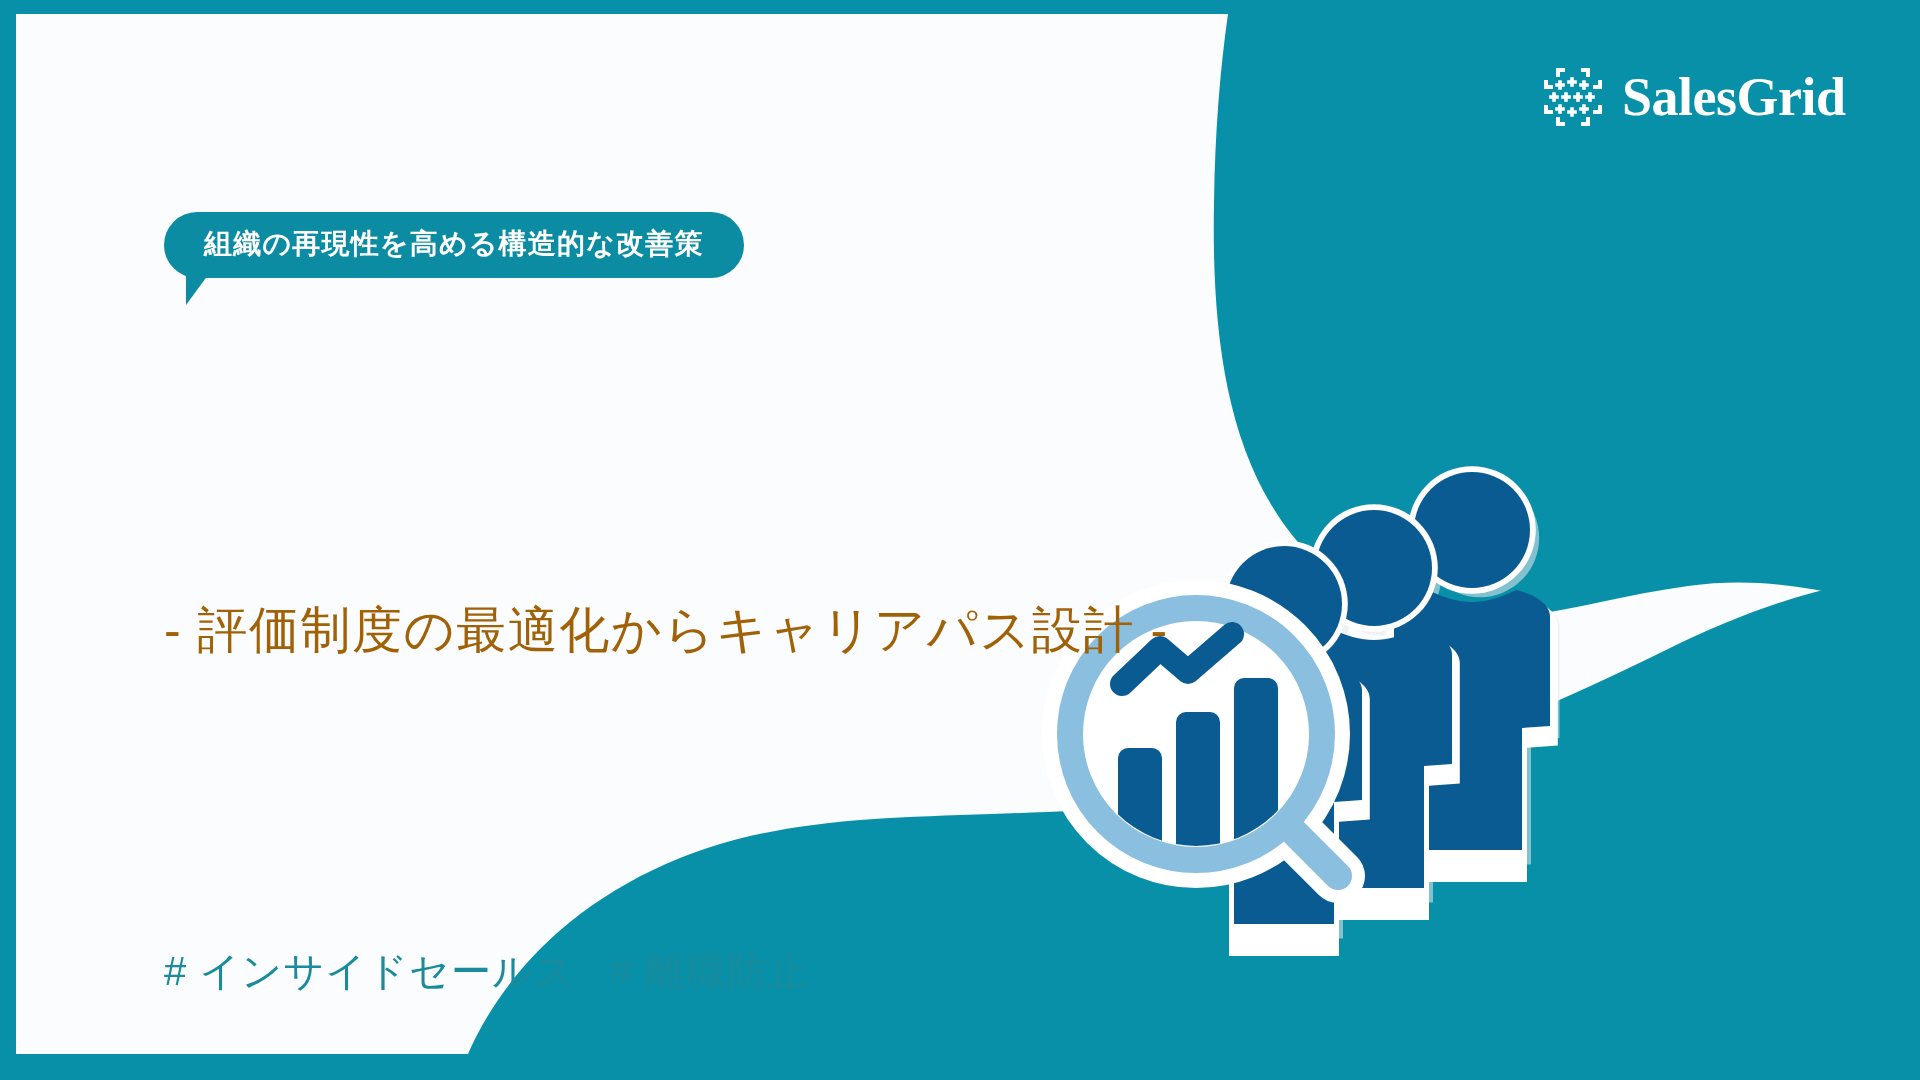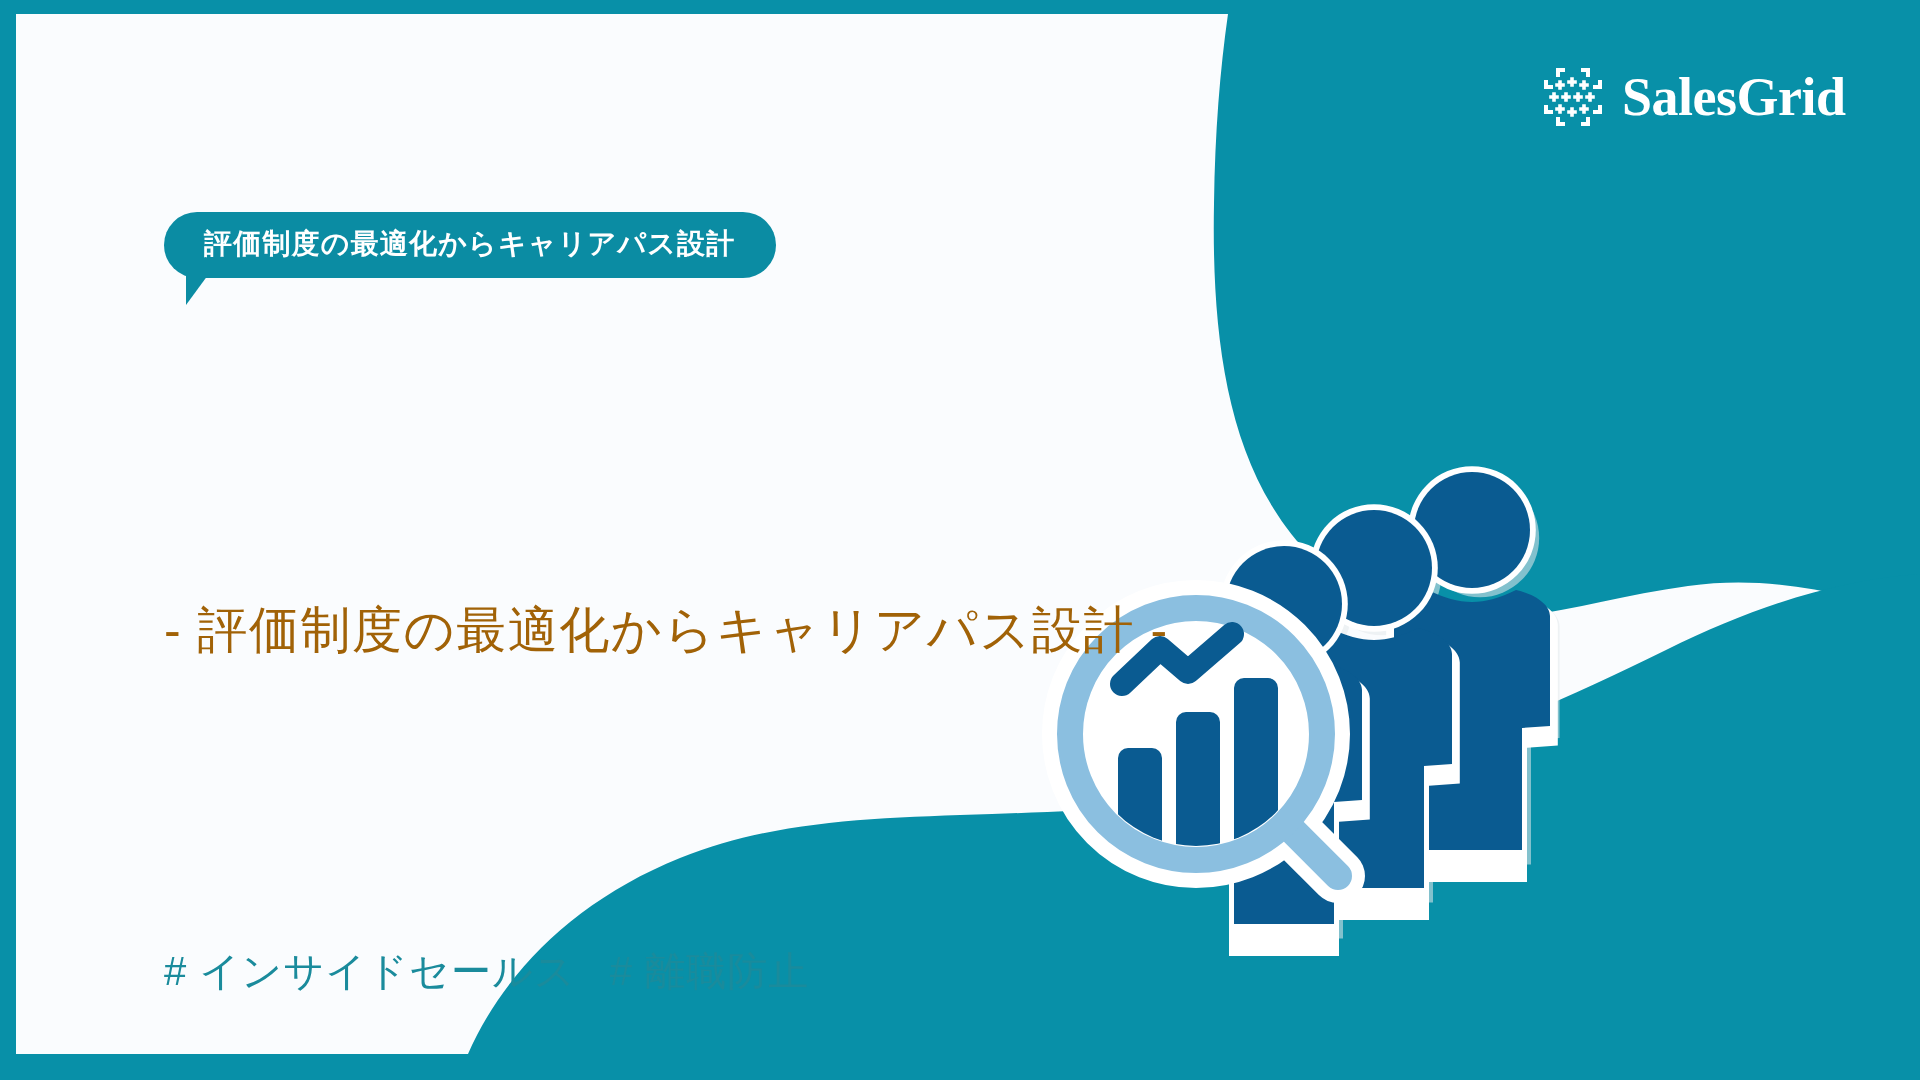--- a/index.html
+++ b/index.html
@@ -163,21 +163,21 @@
           <path d="M46.2 26.2 h3.6 v3 h3 v3.6 h-3 v3 h-3.6 v-3 h-3 v-3.6 h3 z"></path>
           <path d="M16.2 38.2 h3.6 v3 h3 v3.6 h-3 v3 h-3.6 v-3 h-3 v-3.6 h3 z"></path>
           <path d="M28.2 41.2 h3.6 v3 h3 v3.6 h-3 v3 h-3.6 v-3 h-3 v-3.6 h3 z"></path>
           <path d="M40.2 38.2 h3.6 v3 h3 v3.6 h-3 v3 h-3.6 v-3 h-3 v-3.6 h3 z"></path>
         </g>
       </svg>
       <span class="logo-text">SalesGrid</span>
     </div>
 
     <div class="badge-wrap">
-      <span class="badge">評価制度の最適化からキャリアパス設計</span>
+      <span class="badge">組織の再現性を高める構造的な改善策</span>
       <span class="badge-tail"></span>
     </div>
 
 
     <div class="subtitle">- 評価制度の最適化からキャリアパス設計 -</div>
 
     <div class="tags">
       <span class="tag"># インサイドセールス</span>
       <span class="tag"># 離職防止</span>
     </div>

